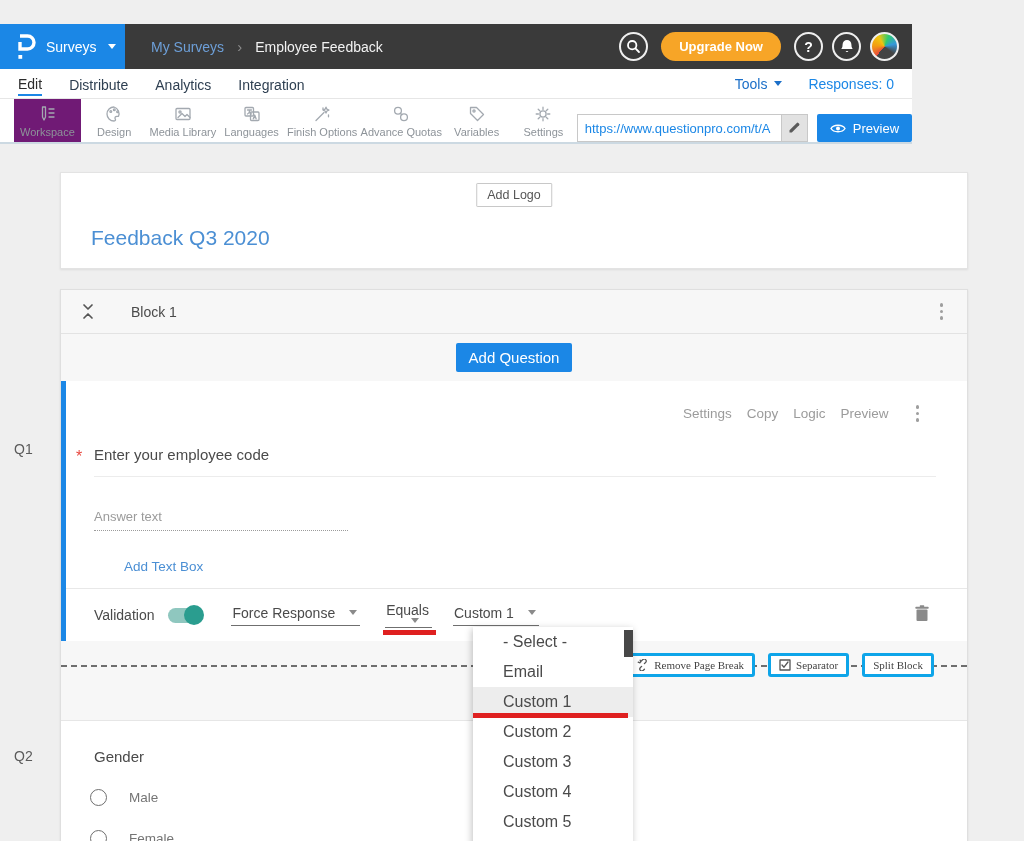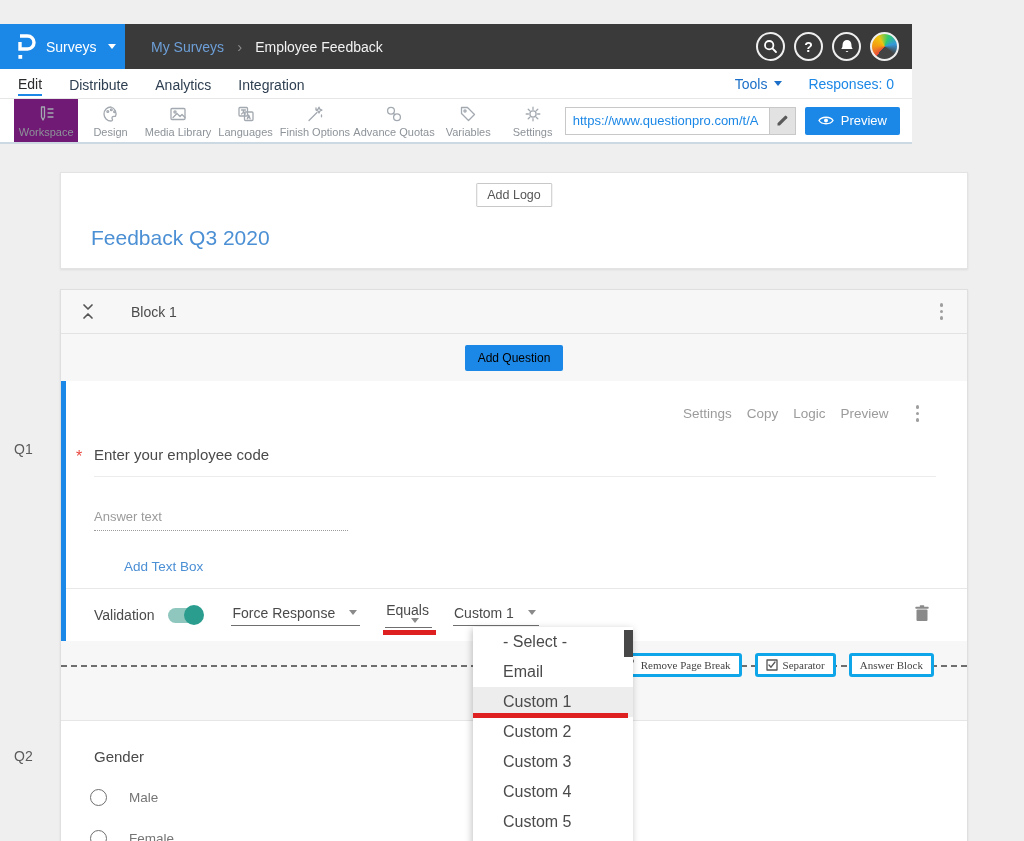--- a/index.html
+++ b/index.html
@@ -32,21 +32,21 @@
   .tools .caret { border-top-color:#1b6fc8; }
   .responses { color:#1b87e6; }
 
   
   .toolbar { height:45px; background:#fff; border-bottom:2px solid #ccd9e2; display:flex; align-items:stretch; padding-left:14px; }
   .tool-item { display:flex; flex-direction:column; align-items:center; justify-content:center; gap:2px; cursor:pointer; padding:0 2px; }
   .tool-item .t-label { font-size:11px; color:#8d9399; white-space:nowrap; }
   .tool-item svg { stroke:#a3a9b0; fill:none; stroke-width:1.3; stroke-linecap:round; stroke-linejoin:round; }
   .tool-item.active { background:#701a75; }
   .w74{width:74px}.w78{width:78px}.w80{width:80px}.w84{width:84px}
-  .toolbar-right { margin-left:auto; display:flex; align-items:center; padding-right:12px; }
+  .toolbar-right { margin-left:auto; display:flex; align-items:flex-end; }
   .url-field { display:flex; align-items:center; height:28px; }
   .url-input { width:204px; height:28px; border:1px solid #c8c8c8; border-right:none; font-size:13px; color:#1b87e6; padding:0 7px; font-family:"Liberation Sans",sans-serif; outline:none; background:#fff; }
   .url-edit { width:27px; height:28px; background:#e2e2e2; border:1px solid #c8c8c8; display:flex; align-items:center; justify-content:center; cursor:pointer; }
   .preview-btn { margin-left:9px; background:#1b87e6; border:none; color:#fff; height:28px; border-radius:2px; padding:0 13px; font-size:13px; display:flex; align-items:center; gap:7px; cursor:pointer; font-family:"Liberation Sans",sans-serif; }
 
   
   .page { position:relative; height:721px; background:#efefef; }
   .q-side-label { position:absolute; left:14px; font-size:14px; color:#5a5a5a; }
   .q1-side { top:297px; } .q2-side { top:604px; }
 
@@ -54,21 +54,21 @@
   .add-logo-btn { position:absolute; top:10px; left:50%; transform:translateX(-50%); background:#fff; border:1px solid #c8c8c8; border-radius:1px; font-size:12.5px; color:#555; padding:4px 10px; cursor:pointer; font-family:"Liberation Sans",sans-serif; }
   .survey-title { position:absolute; left:30px; top:53px; font-size:21px; font-weight:normal; color:#4b8fd4; cursor:text; }
 
   .block-card { position:absolute; left:60px; top:145px; width:908px; height:576px; background:#f7f7f7; border:1px solid #dfdfdf; border-bottom:none; box-shadow:0 1px 2px rgba(0,0,0,.08); }
   .block-header { height:44px; border-bottom:1px solid #e3e3e3; display:flex; align-items:center; padding:0 20px; }
   .collapse-icon { cursor:pointer; display:flex; }
   .block-label { margin-left:36px; font-size:14px; color:#4a4a4a; }
   .kebab { margin-left:auto; display:flex; flex-direction:column; gap:3px; cursor:pointer; padding:4px; }
   .kebab i { width:3.5px; height:3.5px; border-radius:50%; background:#9e9e9e; display:block; }
   .addq-row { height:47px; display:flex; align-items:center; justify-content:center; }
-  .addq-btn { background:#1b87e6; color:#000000; border:none; border-radius:2px; font-size:12px; padding:6px 13px; cursor:pointer; font-family:"Liberation Sans",sans-serif; }
+  .addq-btn { background:#1b87e6; color:#ffffff; border:none; border-radius:2px; font-size:15px; padding:6px 13px; cursor:pointer; font-family:"Liberation Sans",sans-serif; }
 
   
   .q1-card { position:relative; height:260px; background:#fff; border-left:5px solid #1b87e6; }
   .q-actions { display:flex; justify-content:flex-end; align-items:center; gap:15px; padding:20px 44px 0 0; font-size:13.5px; color:#9b9b9b; }
   .q-actions span { cursor:pointer; }
   .q-actions .kebab { margin-left:8px; }
   .q-line { position:relative; margin:20px 31px 0 28px; padding-bottom:12px; border-bottom:1px solid #ececec; }
   .req-star { position:absolute; left:-18px; top:2px; color:#e8483f; font-size:16px; }
   .q-text { font-size:15px; color:#4a4a4a; cursor:text; }
   .answer-box { margin:32px 0 0 28px; width:254px; font-size:13px; color:#9b9b9b; padding-bottom:6px; border-bottom:1px dotted #9b9b9b; cursor:text; }
@@ -122,20 +122,21 @@
       <span class="bc-sep">›</span>
       <span class="bc-current">Employee Feedback</span>
     </div>
     <div class="topbar-right">
       <button class="circle-btn">
         <svg width="15" height="15" viewBox="0 0 15 15">
             <circle cx="6.2" cy="6.2" r="4.2" fill="none" stroke="#fff" stroke-width="1.8"></circle>
             <line x1="9.4" y1="9.4" x2="13" y2="13" stroke="#fff" stroke-width="1.8" stroke-linecap="round"></line>
           </svg>
       </button>
+      <button class="upgrade-btn">Upgrade Now</button>
       <button class="circle-btn">
           <span>?</span>
         </button>
       <button class="circle-btn">
         <svg width="14" height="15" viewBox="0 0 14 15">
             <path d="M7 1 a4.4 4.4 0 0 0-4.4 4.4 c0 3.4-1.4 4.6-1.4 4.6 h11.6 s-1.4-1.2-1.4-4.6 A4.4 4.4 0 0 0 7 1z" fill="#fff"></path>
             <path d="M5.6 12 a1.5 1.5 0 0 0 2.8 0z" fill="#fff"></path>
           </svg>
       </button>
       <div class="avatar"></div>
@@ -331,21 +332,21 @@
           <span>Remove Page Break</span>
         </button>
         <button class="pb-btn">
           <svg width="12" height="12" viewBox="0 0 12 12">
               <rect x="1" y="1" width="10" height="10"></rect>
               <polyline points="3,6 5,8.2 9,3"></polyline>
             </svg>
           <span>Separator</span>
         </button>
         <button class="pb-btn">
-          <span>Answer Block</span>
+          <span>Split Block</span>
         </button>
       </div>
 
       <article class="q2-card">
         <div class="q2-title">Gender</div>
         <div class="radio-row">
           <span class="radio"></span>
           <span class="radio-label">Male</span>
         </div>
         <div class="radio-row">

